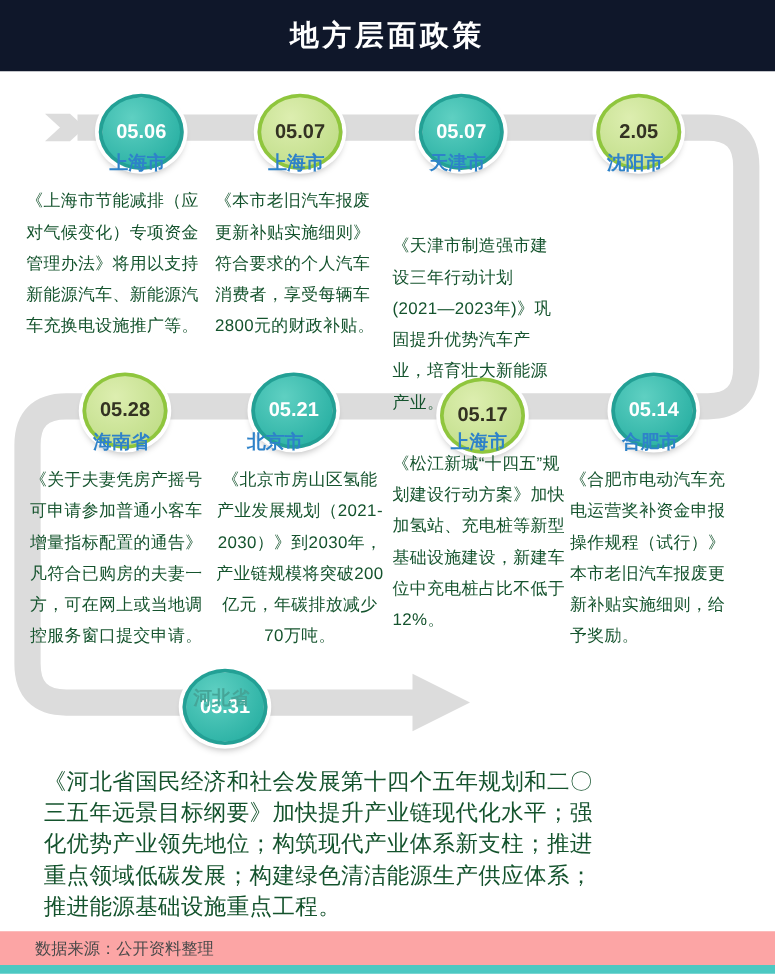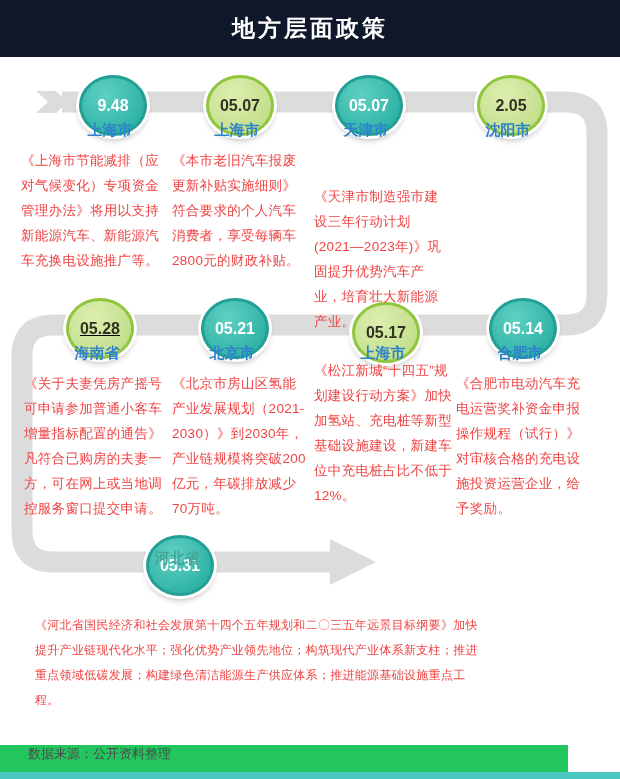--- a/index.html
+++ b/index.html
@@ -37,55 +37,55 @@
   .circle.teal span{color:#ffffff;}
   .circle.green{
     background:radial-gradient(circle at 38% 30%, #ddeeb0, #c3df8c 75%);
     border:3px solid #8fc63d;
   }
   .circle.green span{color:#333222;}
 
   
   .c1{left:79px;top:75px;}  .c2{left:206px;top:75px;}
   .c3{left:335px;top:75px;} .c4{left:477px;top:75px;}
-  .c5{left:66px;top:298px;text-decoration:underline;} .c6{left:201px;top:298px;}
+  .c5{left:66px;top:298px;} .c6{left:201px;top:298px;}
   .c7{left:352px;top:302px;}.c8{left:489px;top:298px;}
   .c9{left:146px;top:535px;}
 
   
   .city{
     position:absolute;width:120px;text-align:center;
     font-size:15px;font-weight:bold;color:#2e82c9;
   }
   .city.hebei{color:#45a598;}
   .l1{left:50px;top:121px;} .l2{left:177px;top:121px;}
   .l3{left:306px;top:121px;}.l4{left:448px;top:121px;}
-  .l5{left:37px;top:344px;} .l6{left:172px;top:344px;}
+  .l5{left:37px;top:344px;} .l6{left:160px;top:344px;}
   .l7{left:323px;top:344px;}.l8{left:460px;top:344px;}
   .l9{left:117px;top:549px;}
 
   
   .desc{
-    position:absolute;font-size:13.5px;line-height:25px;color:#ef4444;
+    position:absolute;font-size:13.5px;line-height:25px;color:#14532d;
     text-align:left;letter-spacing:.3px;
   }
   .t1{left:21px;top:148px;width:142px;}
   .t2{left:172px;top:148px;width:132px;}
   .t3{left:314px;top:148px;width:128px;margin-top:36px;}
   .t4{left:443px;top:148px;width:152px;}
   .t5{left:24px;top:371px;width:146px;}
-  .t6{left:172px;top:371px;width:136px;}
+  .t6{left:172px;top:371px;width:136px;text-align:center;}
   .t7{left:314px;top:358px;width:146px;}
   .t8{left:456px;top:371px;width:132px;}
-  .t9{left:35px;top:613px;width:455px;font-size:12px;}
+  .t9{left:35px;top:613px;width:455px;font-size:18px;}
 
   
   .footer{
-    position:absolute;left:0;top:745px;width:568px;height:27px;
-    background:#22c55e;display:flex;
+    position:absolute;left:0;top:745px;width:620px;height:27px;
+    background:#fca5a5;display:flex;align-items:center;
   }
   .footer span{margin-left:28px;font-size:13px;color:#4a4a4a;}
   .bottom-bar{
     position:absolute;left:0;top:772px;width:620px;height:7px;background:#4cc8c2;
   }
 </style>
 </head>
 <body>
 
 <div class="stage">
@@ -94,21 +94,21 @@
     <h1>地方层面政策</h1>
   </div>
 
   <svg class="track" width="620" height="779" viewBox="0 0 620 779" xmlns="http://www.w3.org/2000/svg">
     <polygon points="36,91 56,91 68,102 56,113 36,113 48,102" fill="#dcdcdc"></polygon>
     <path d="M 62 102 L 566 102 Q 597 102 597 133 L 597 294 Q 597 325 566 325 L 53 325 Q 22 325 22 356 L 22 531 Q 22 562 53 562 L 332 562" fill="none" stroke="#dcdcdc" stroke-width="21"></path>
     <polygon points="330,539 376,562 330,585" fill="#dcdcdc"></polygon>
   </svg>
 
   <div class="circle teal c1">
-      <span>9.48</span>
+      <span>05.06</span>
     </div>
   <div class="circle green c2">
       <span>05.07</span>
     </div>
   <div class="circle teal c3">
       <span>05.07</span>
     </div>
   <div class="circle green c4">
       <span>2.05</span>
     </div>
@@ -137,21 +137,21 @@
   <div class="city l7">上海市</div>
   <div class="city l8">合肥市</div>
   <div class="city hebei l9">河北省</div>
 
   <div class="desc t1">《上海市节能减排（应对气候变化）专项资金管理办法》将用以支持新能源汽车、新能源汽车充换电设施推广等。</div>
   <div class="desc t2">《本市老旧汽车报废更新补贴实施细则》符合要求的个人汽车消费者，享受每辆车2800元的财政补贴。</div>
   <div class="desc t3">《天津市制造强市建设三年行动计划(2021—2023年)》巩固提升优势汽车产业，培育壮大新能源产业。</div>
   <div class="desc t5">《关于夫妻凭房产摇号可申请参加普通小客车增量指标配置的通告》凡符合已购房的夫妻一方，可在网上或当地调控服务窗口提交申请。</div>
   <div class="desc t6">《北京市房山区氢能产业发展规划（2021-2030）》到2030年，产业链规模将突破200亿元，年碳排放减少70万吨。</div>
   <div class="desc t7">《松江新城“十四五”规划建设行动方案》加快加氢站、充电桩等新型基础设施建设，新建车位中充电桩占比不低于12%。</div>
-  <div class="desc t8">《合肥市电动汽车充电运营奖补资金申报操作规程（试行）》对审核合格的充电设施投资运营企业，给予奖励。</div>
+  <div class="desc t8">《合肥市电动汽车充电运营奖补资金申报操作规程（试行）》本市老旧汽车报废更新补贴实施细则，给予奖励。</div>
   <div class="desc t9">《河北省国民经济和社会发展第十四个五年规划和二〇三五年远景目标纲要》加快提升产业链现代化水平；强化优势产业领先地位；构筑现代产业体系新支柱；推进重点领域低碳发展；构建绿色清洁能源生产供应体系；推进能源基础设施重点工程。</div>
 
   <div class="footer">
     <span>数据来源：公开资料整理</span>
   </div>
   <div class="bottom-bar"></div>
 
 </div>
 
 </body></html>

